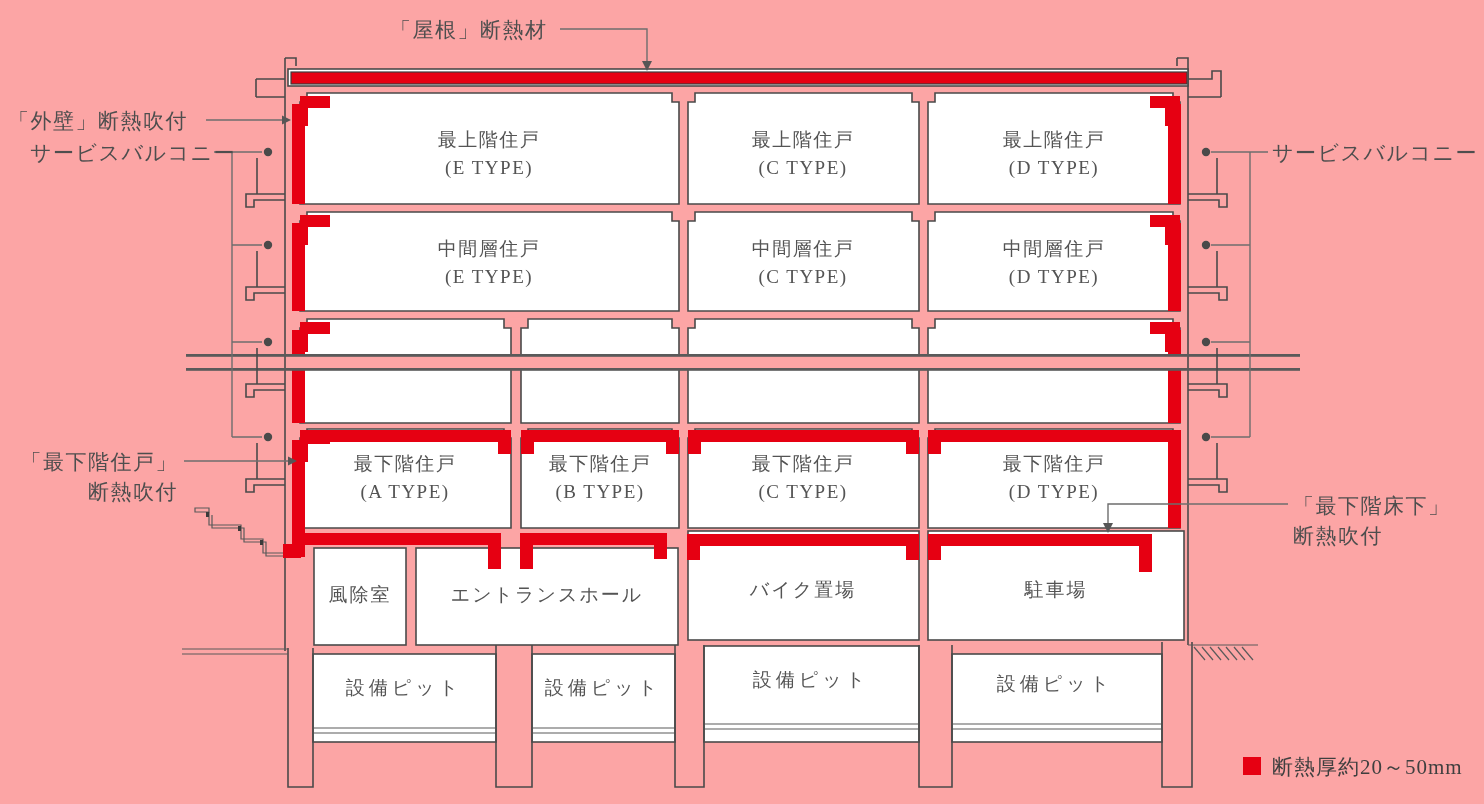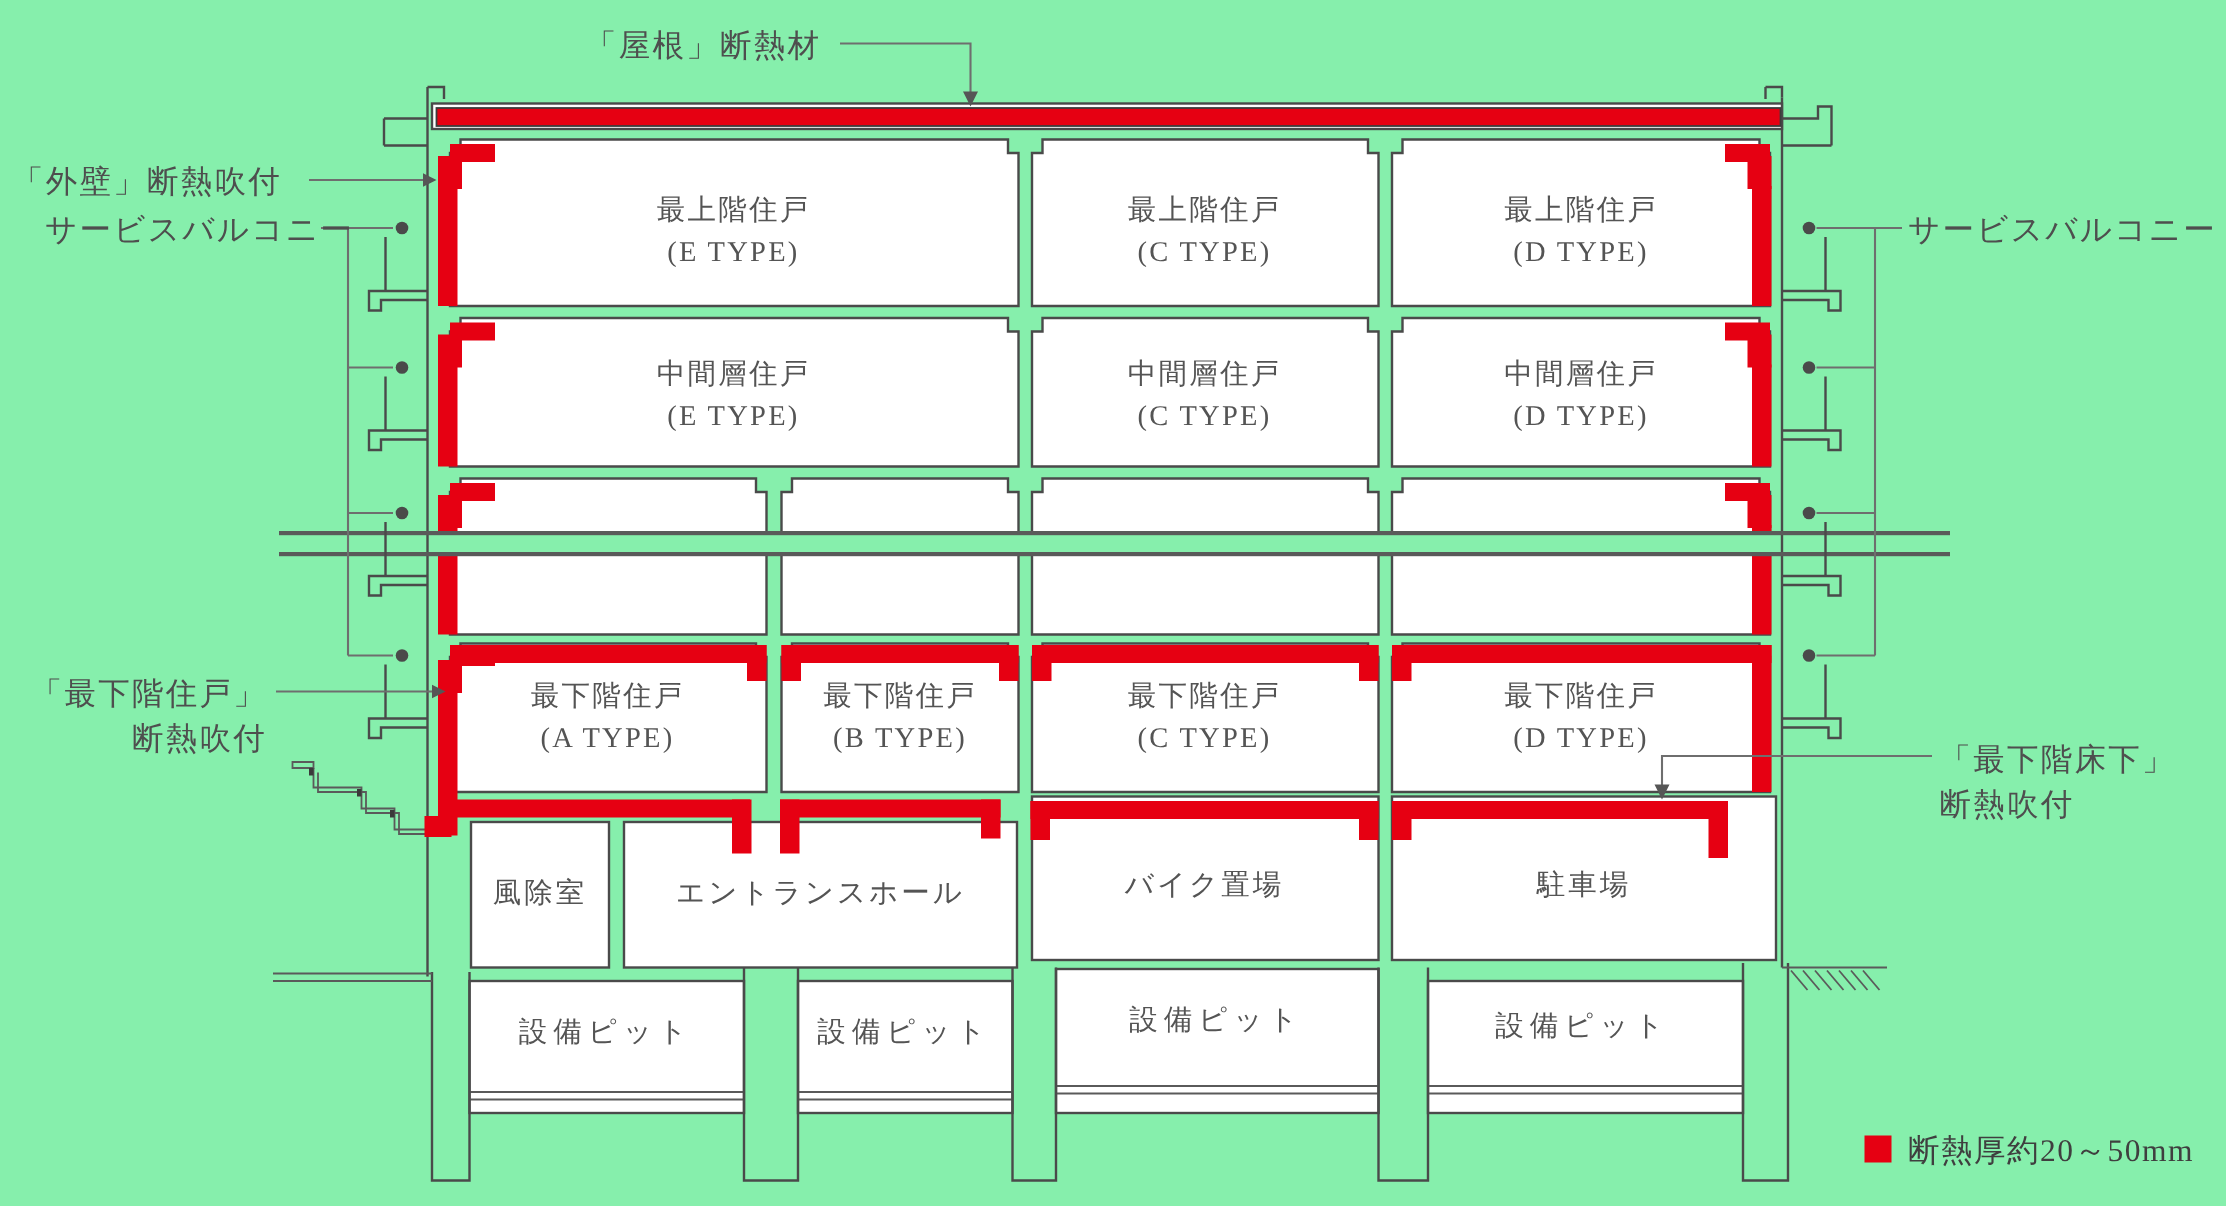--- a/index.html
+++ b/index.html
@@ -1,16 +1,16 @@
 <!DOCTYPE html>
 <html><head>
 <meta charset="utf-8">
 <style>
   html,body{margin:0;padding:0;background:#ffffff;}
-  .page{width:1484px;height:804px;position:relative;background:#86efac;overflow:hidden;}
+  .page{width:1484px;height:804px;position:relative;background:#fca5a5;overflow:hidden;}
   svg{display:block;}
   .t{font-family:"Liberation Serif","DejaVu Serif",serif;fill:#545454;}
   .unit{font-size:19px;letter-spacing:1.5px;}
   .ground{font-size:19px;letter-spacing:2px;}
   .pitT{font-size:19px;letter-spacing:4px;}
   .ann{font-size:21px;letter-spacing:1.5px;fill:#4e4e4e;}
   .lgT{font-size:21px;letter-spacing:1px;fill:#3f3f3f;}
   .s{stroke:#4a4a4a;stroke-width:1.6;fill:none;}
   .sThin{stroke:#5a5a5a;stroke-width:1.2;fill:none;}
   .box{fill:#ffffff;stroke:#4a4a4a;stroke-width:1.6;}

